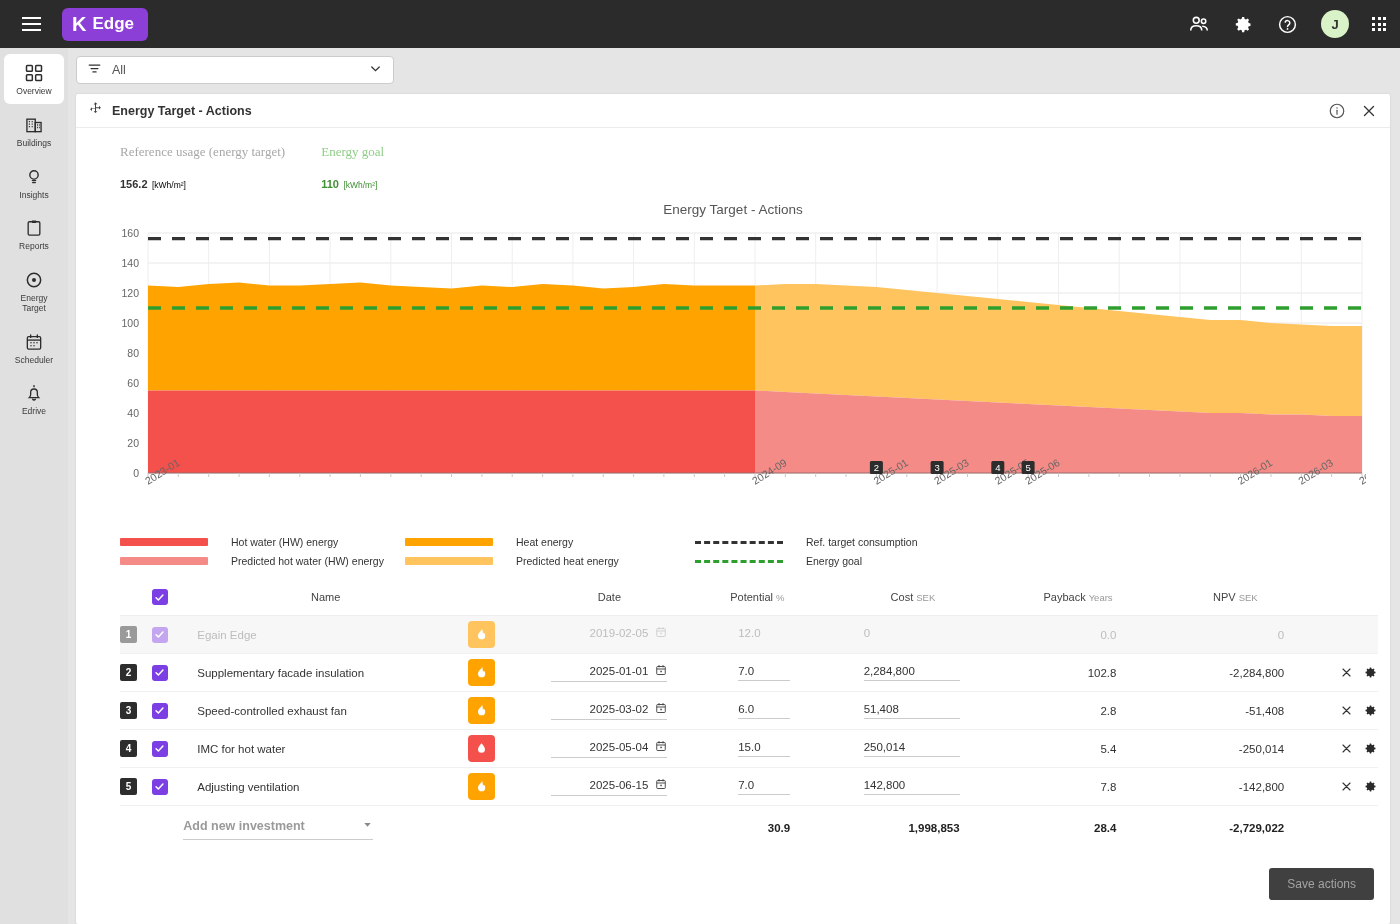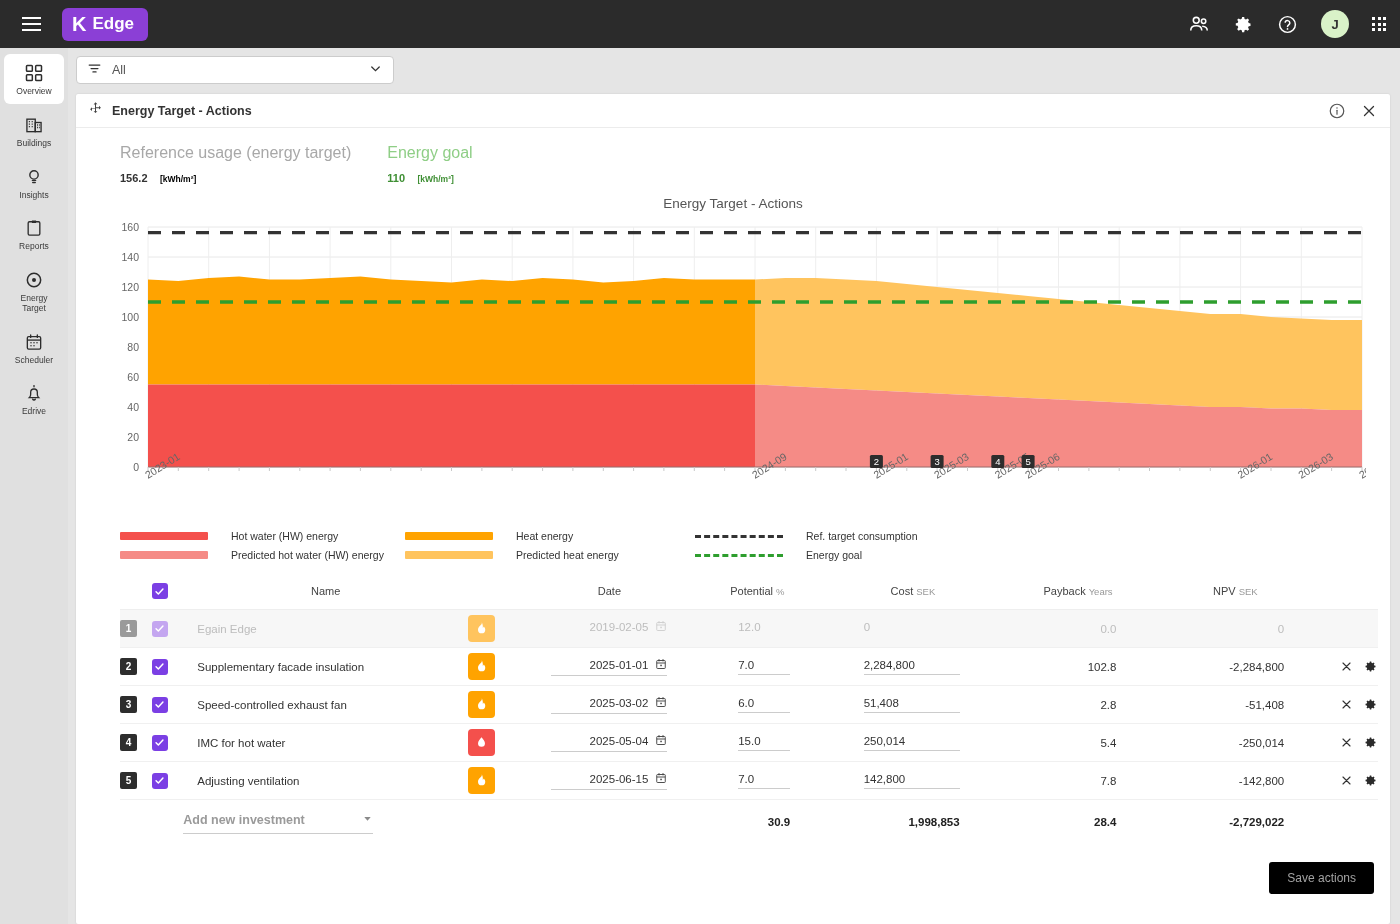--- a/index.html
+++ b/index.html
@@ -78,25 +78,25 @@
   }
   .panelhead .ptitle { font-size:12.5px; font-weight:700; color:#333; }
   .panelhead .pacts { margin-left:auto; display:flex; align-items:center; gap:14px; }
   .pacts div { cursor:pointer; display:flex; }
 
   .panelbody { flex:1; overflow:hidden; position:relative; padding: 0 0 0 0; }
 
   
   .kpis { display:flex; padding: 16px 0 0 44px; gap:0; }
   .kpi { margin-right: 36px; }
-  .kpi .k-lbl { font-size:16px; color:#a8a8a8; margin-bottom:6px; }
+  .kpi .k-lbl { font-size:13px; color:#a8a8a8; margin-bottom:14px;font-family:Liberation Serif, serif; }
   .kpi .k-lbl.green { color:#8fce86; }
   .kpi .k-val { font-size:11px; font-weight:700; color:#333; }
   .kpi .k-val.green { color:#3f8f34; }
-  .kpi .k-unit { font-size:8.5px; font-weight:700;margin-left:8px; }
+  .kpi .k-unit { font-size:8.5px; font-weight:400; }
 
   
   .chartwrap { position:relative; margin-top: 10px; height: 330px; }
   .charttitle { text-align:center; font-size:13.5px; color:#555; }
   .chart { position:relative; margin: 8px 0 0 0; height: 290px; }
   .chart svg { display:block; }
 
   
   .legend { display:flex; padding: 0 0 0 44px; margin-top:4px; gap:0; font-size:10.5px; color:#333;}
   .legcol { display:flex; flex-direction:column; gap:7px; }
@@ -143,21 +143,21 @@
   tr.disabled .numfield { border-bottom-color:transparent; }
   .rowacts { display:flex; align-items:center; gap:10px; justify-content:flex-end; }
   .rowacts div { cursor:pointer; display:flex; }
   .totals td { font-weight:700; font-size:11.5px; color:#222; border-bottom:none; height:44px; }
   .addnew {
     display:inline-flex; align-items:center; gap:10px; border-bottom:1px solid #ccc;
     padding: 4px 0 6px 0; width:190px; cursor:pointer; color:#9a9a9a; font-size:12.5px;
   }
   .savebar { padding: 0 16px 14px 0; display:flex; justify-content:flex-end; margin-top:auto; }
   .savebtn {
-    background:#000000; color:#a3a3a3; border:none; border-radius:3px;
+    background:#404040; color:#a3a3a3; border:none; border-radius:3px;
     font-size:12px; padding: 9px 18px; font-family:inherit; cursor:default;
   }
   .tc { text-align:center; }
   .tr { text-align:right; }
 </style>
 </head>
 <body>
 
 <div class="topbar">
   <div class="hamburger">

